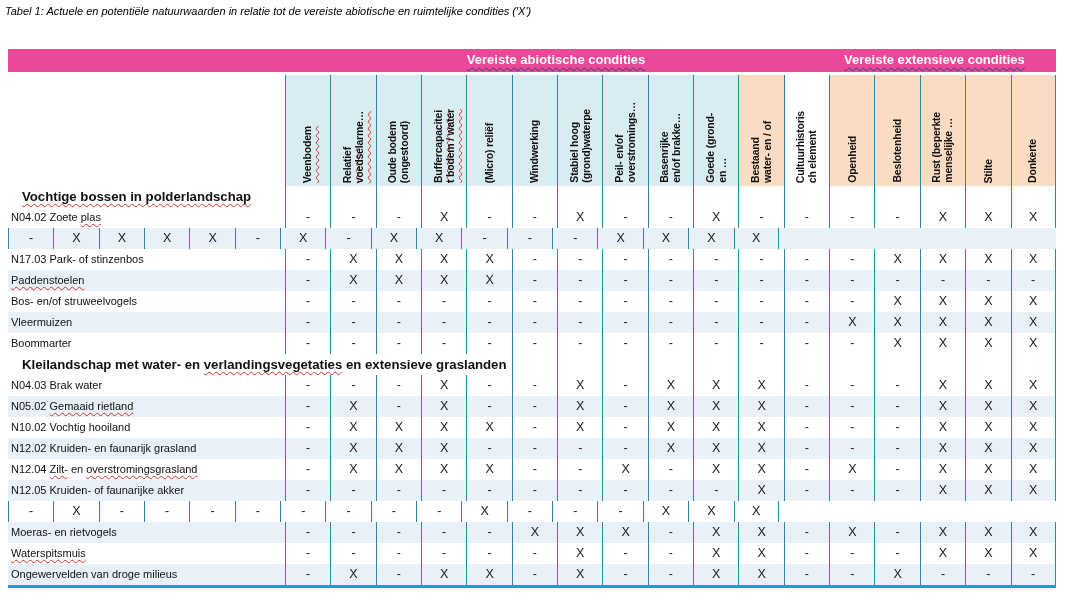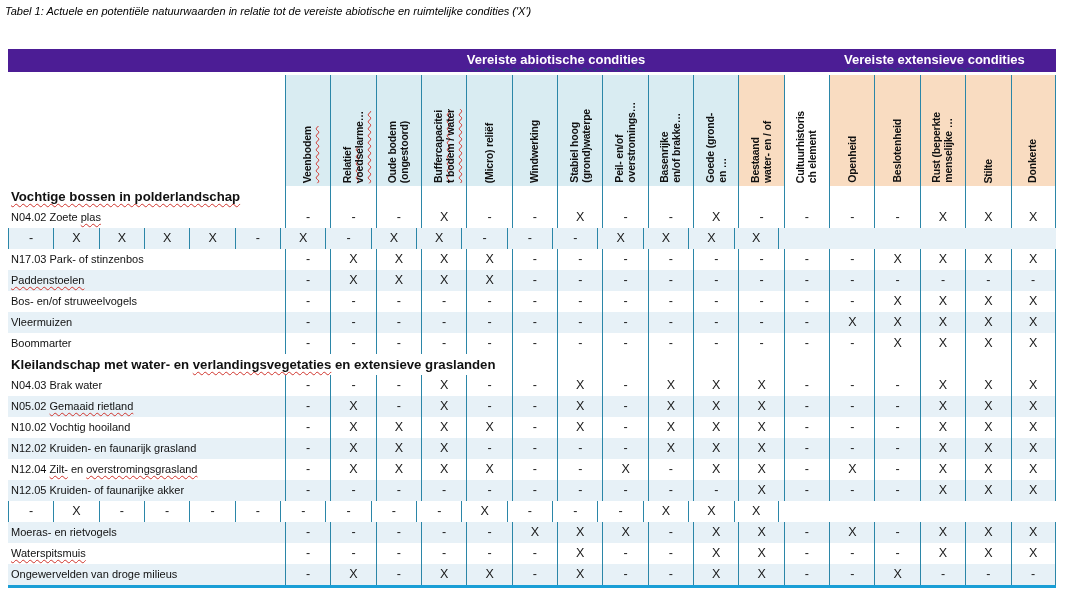--- a/index.html
+++ b/index.html
@@ -1,20 +1,20 @@
 <!DOCTYPE html>
 <html><head>
 <meta charset="utf-8">
 <style>
   html,body{margin:0;padding:0;background:#fff}
   body{width:1076px;height:601px;position:relative;overflow:hidden;
        font-family:"Liberation Sans",sans-serif;color:#111}
   .doc-title{position:absolute;left:5px;top:5px;font-size:11px;font-style:italic;color:#000;white-space:nowrap}
   .tbl{position:absolute;left:8px;top:49px;width:1048px;border-bottom:3px solid #199ed6}
-  .band{height:23px;background:#4c1d95;position:relative;margin-bottom:3px}
+  .band{height:23px;background:#ec4899;position:relative;margin-bottom:3px}
   .band-label{position:absolute;top:3px;transform:translateX(-50%);
       font-weight:bold;font-size:13px;color:#fff;white-space:nowrap;
       text-decoration:underline wavy #1b4a78 1px;text-underline-offset:3px;text-decoration-skip-ink:none}
   #band-abiotic{left:52.3%}
   #band-spatial{left:88.4%}
   .hrow{display:flex;height:111px}
   .hspacer{width:277px;flex:0 0 277px}
   .hcell{flex:0 0 45.35px;width:45.35px;box-sizing:border-box;border-left:1.5px solid #2b86a8;
          display:flex;justify-content:center;align-items:flex-end;overflow:hidden}
   .hcell.last{border-right:1.5px solid #2b86a8}
@@ -23,21 +23,21 @@
   .bg-white{background:#ffffff}
   .rot{writing-mode:vertical-rl;transform:rotate(180deg);font-weight:bold;font-size:10.5px;
        line-height:11.5px;letter-spacing:-0.2px;white-space:pre-line;margin-bottom:3px;color:#111}
   .row{display:flex;height:21px;line-height:21px}
   .row.tint{background:#e7f1f7}
   .rl{width:277px;flex:0 0 277px;box-sizing:border-box;padding-left:3px;font-size:11px;white-space:nowrap}
   .cell{flex:0 0 45.35px;width:45.35px;box-sizing:border-box;border-left:1.5px solid #2b86a8;
         text-align:center;font-size:12.5px;color:#1a1a1a}
   .cell.last{border-right:1.5px solid #2b86a8}
   .row.group{position:relative}
-  .gl{position:absolute;left:3px;top:0;height:21px;line-height:21px;font-weight:bold;font-size:13.2px;
+  .gl{position:absolute;left:14px;top:0;height:21px;line-height:21px;font-weight:bold;font-size:13.2px;
       background:#fff;padding-right:6px;white-space:nowrap}
   .sp{text-decoration:underline wavy #d0342c 1px;text-underline-offset:2px;text-decoration-skip-ink:none}
 </style>
 </head>
 <body>
 
 <div class="doc-title">Tabel 1: Actuele en potentiële natuurwaarden in relatie tot de vereiste abiotische en ruimtelijke condities ('X')</div>
 
 <div class="tbl">
   <div class="band">

